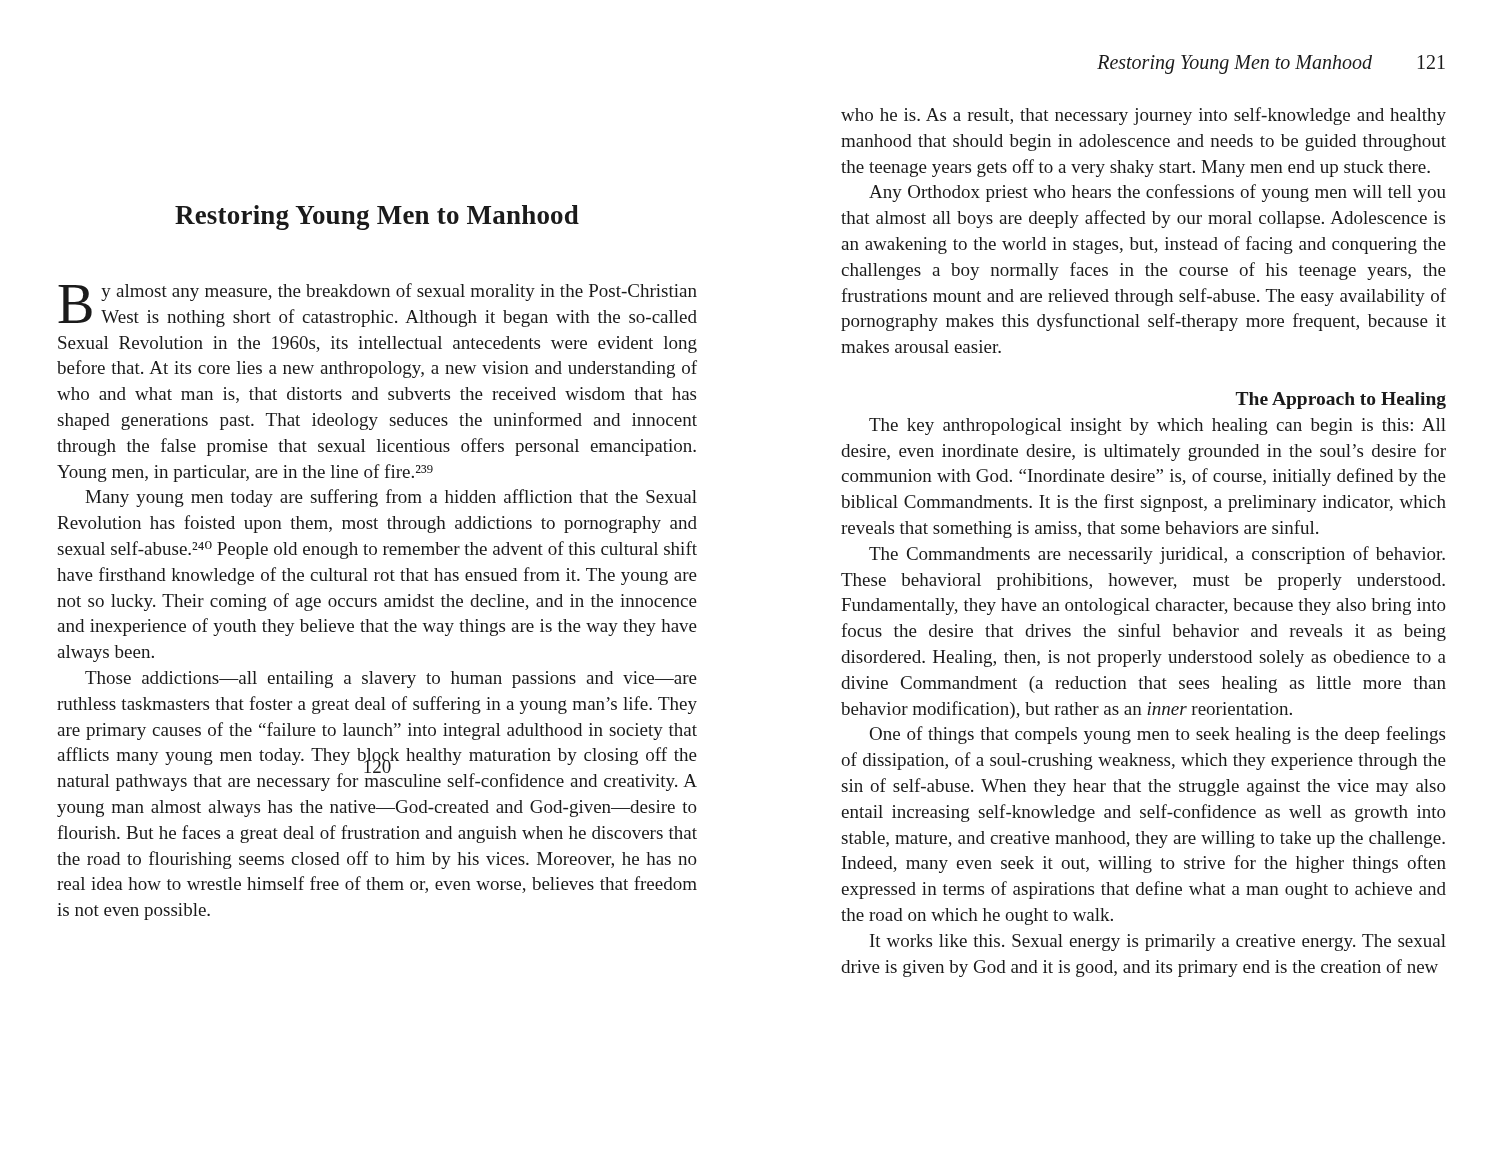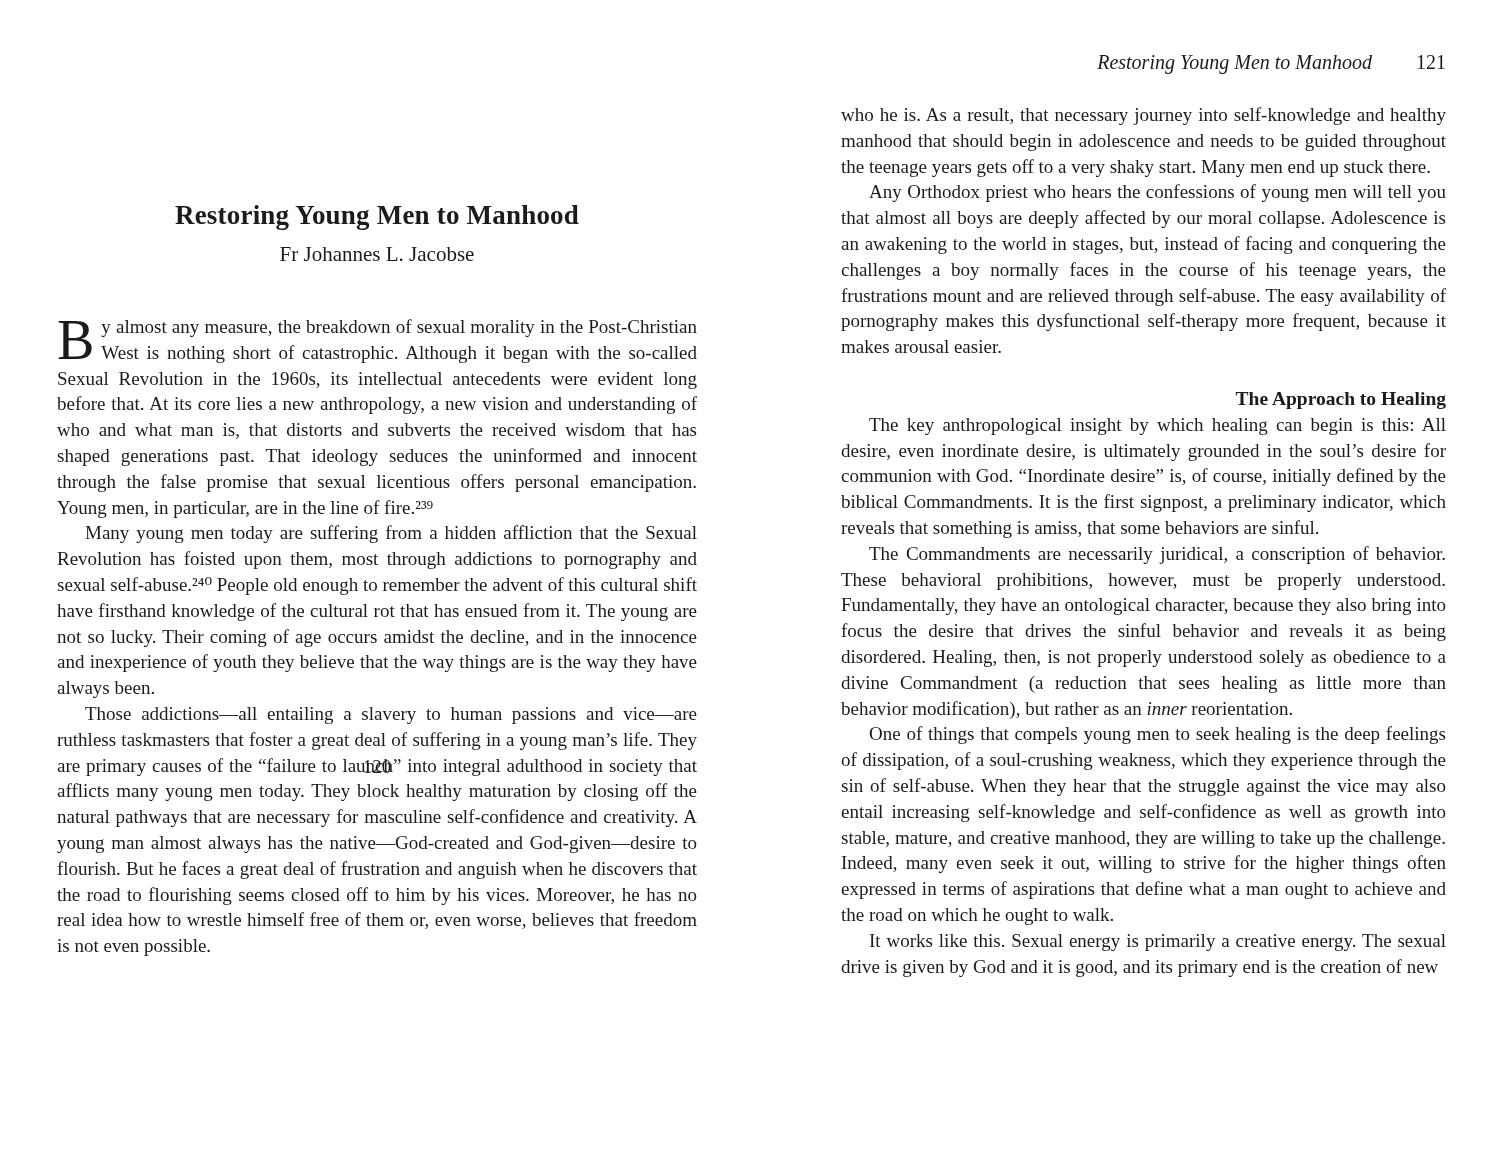--- a/index.html
+++ b/index.html
@@ -104,21 +104,20 @@
     font-style: italic;
   }
 </style>
 </head>
 <body>
 
 <div class="spread">
 
   <div class="page page-left">
     <h1 class="chapter-title">Restoring Young Men to Manhood</h1>
-    <div class="chapter-author">Fr Johannes L. Jacobse</div>
     <div class="body-text">
       <p><span class="dropcap">B</span><span>y almost any measure, the breakdown of sexual morality in the Post-Christian West is nothing short of catastrophic. Although it began with the so-called Sexual Revolution in the 1960s, its intellectual antecedents were evident long before that. At its core lies a new anthropology, a new vision and understanding of who and what man is, that distorts and subverts the received wisdom that has shaped generations past. That ideology seduces the uninformed and innocent through the false promise that sexual licentious offers personal emancipation. Young men, in particular, are in the line of fire.²³⁹</span></p>
       <p class="indent">Many young men today are suffering from a hidden affliction that the Sexual Revolution has foisted upon them, most through addictions to pornography and sexual self-abuse.²⁴⁰ People old enough to remember the advent of this cultural shift have firsthand knowledge of the cultural rot that has ensued from it. The young are not so lucky. Their coming of age occurs amidst the decline, and in the innocence and inexperience of youth they believe that the way things are is the way they have always been.</p>
       <p class="indent">Those addictions—all entailing a slavery to human passions and vice—are ruthless taskmasters that foster a great deal of suffering in a young man’s life. They are primary causes of the “failure to launch” into integral adulthood in society that afflicts many young men today. They block healthy maturation by closing off the natural pathways that are necessary for masculine self-confidence and creativity. A young man almost always has the native—God-created and God-given—desire to flourish. But he faces a great deal of frustration and anguish when he discovers that the road to flourishing seems closed off to him by his vices. Moreover, he has no real idea how to wrestle himself free of them or, even worse, believes that freedom is not even possible.</p>
     </div>
     <div class="folio-bottom">120</div>
   </div>
 
   <div class="page page-right">
     <div class="running-header">

